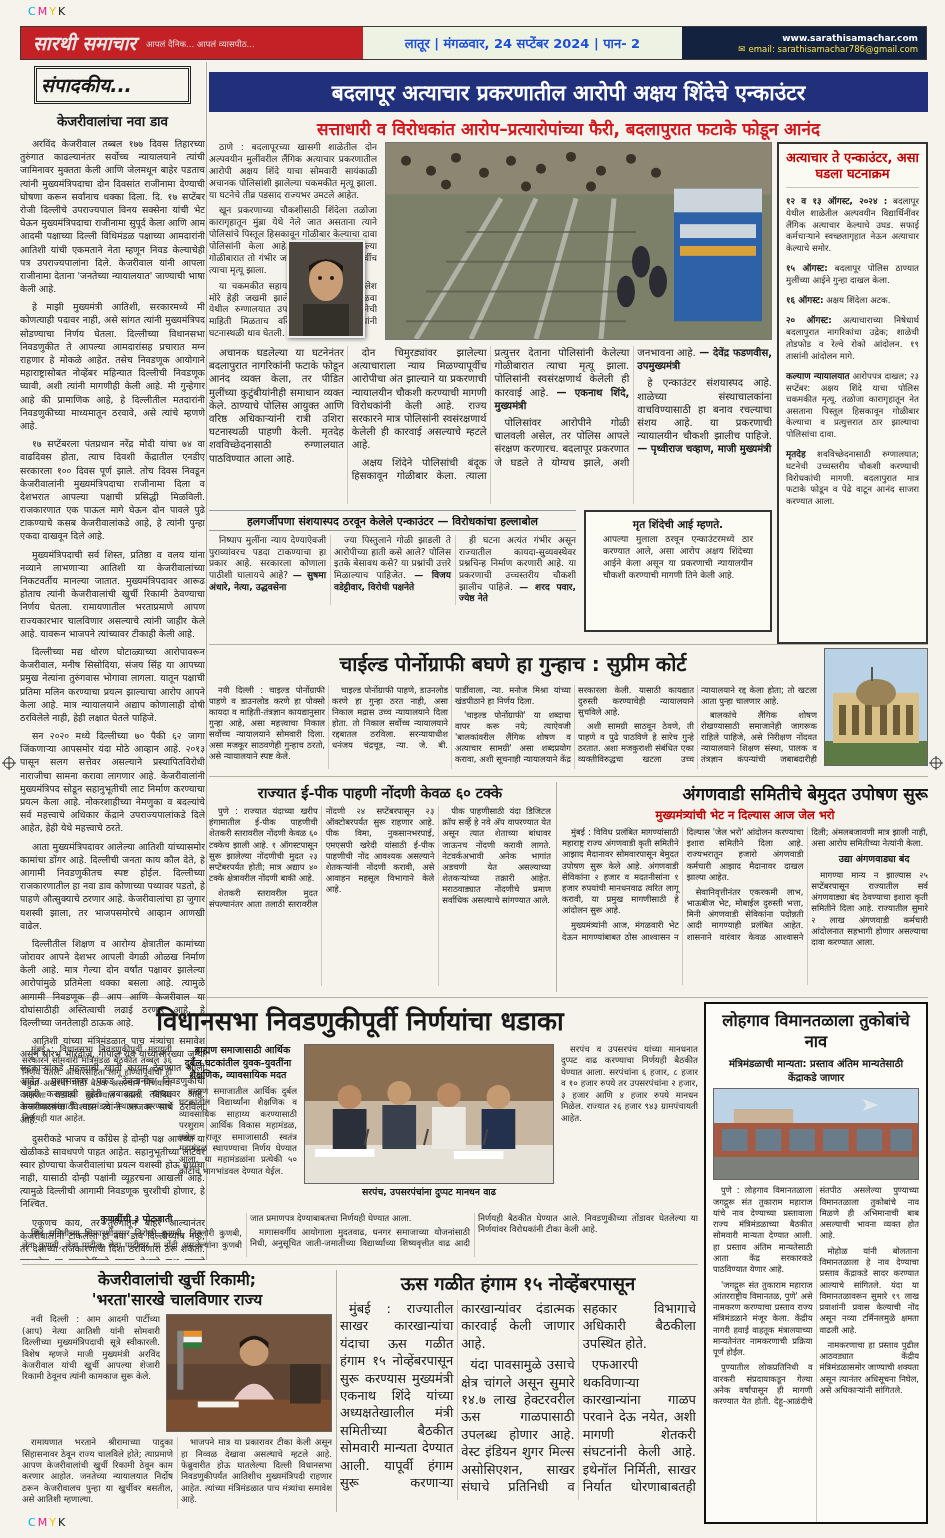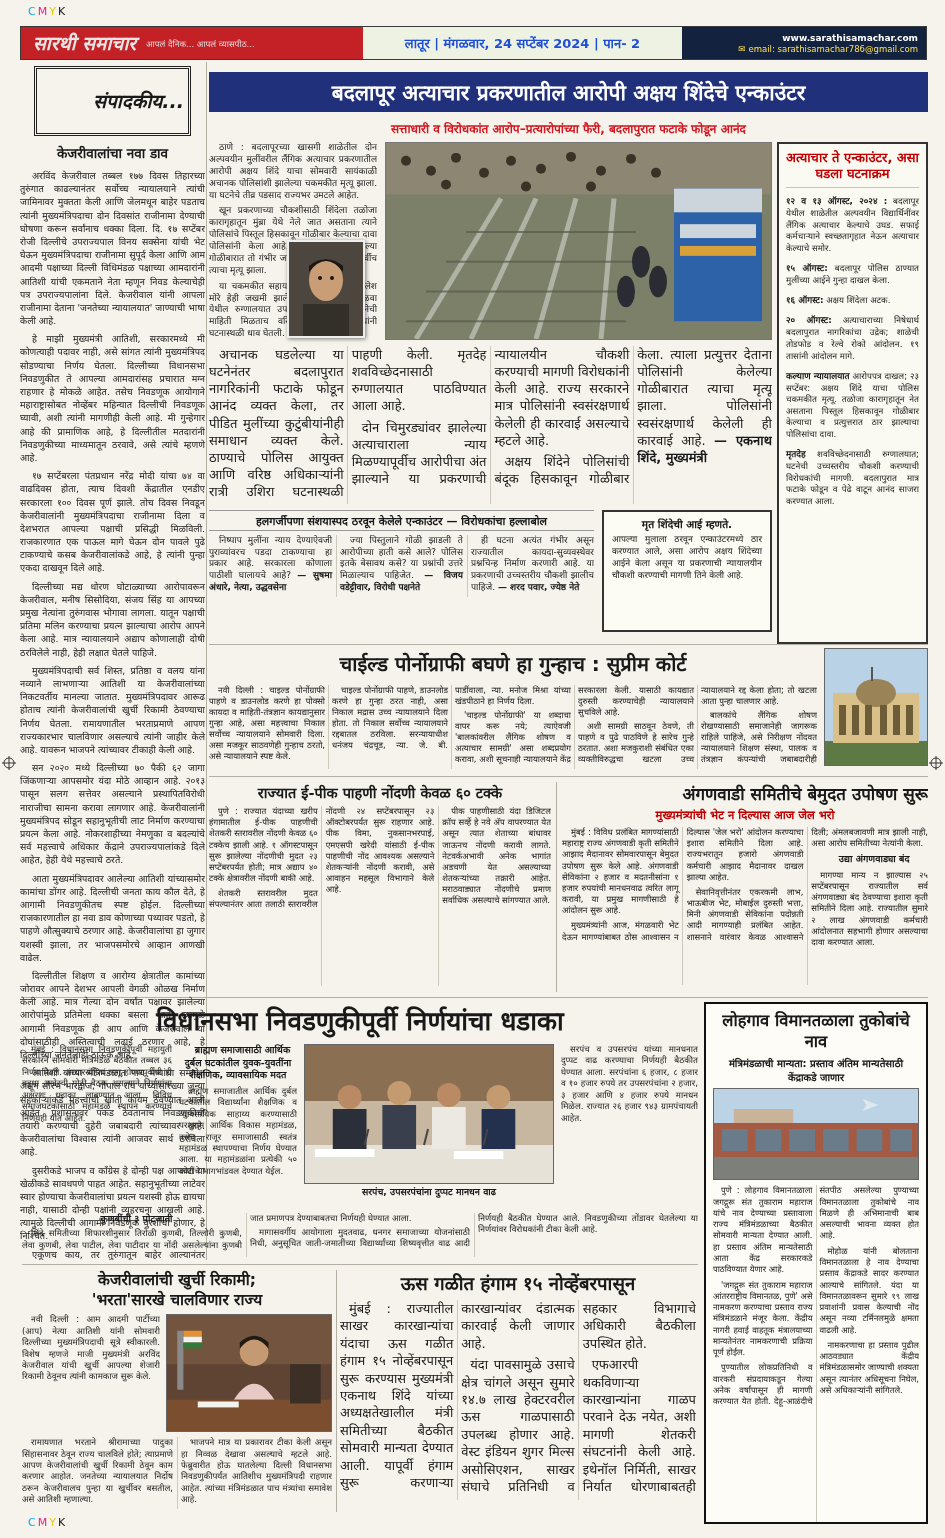--- a/index.html
+++ b/index.html
@@ -20,48 +20,48 @@
   .tagline{font-size:8.5px;white-space:nowrap;opacity:.95;}
   .dateline{flex:1;background:#eef2e2;display:flex;align-items:center;justify-content:center;
             font-weight:bold;font-size:13px;color:#1d4ed8;}
   .contact{flex:0 0 228px;background:#13233f;color:#fff;display:flex;flex-direction:column;
            align-items:flex-end;justify-content:center;padding:8px 8px;gap:1px;}
   .contact .site{font-size:9px;font-weight:bold;}
   .contact .mail{font-size:8.5px;color:#ffe14d;display:flex;align-items:center;gap:3px;}
 
   
   .editorial{position:absolute;left:20px;top:64px;width:185px;height:1196px;overflow:hidden;}
-  .ed-title-box{border:3px double #222;margin:2px 14px 8px;padding:19px 4px;text-align:right;
+  .ed-title-box{border:3px double #222;margin:2px 14px 8px;padding:3px 4px;text-align:left;
                 font-style:italic;font-weight:bold;font-size:19px;}
   .ed-headline{text-align:center;font-weight:bold;font-size:13.5px;margin:4px 0 7px;}
   .ed-body{font-size:9.3px;line-height:1.42;text-align:justify;}
   .ed-body p{margin:0 0 5px;text-indent:12px;}
 
   
   .lead-band{position:absolute;left:209px;top:72px;width:719px;height:40px;background:#20307b;
              color:#fff;font-weight:bold;font-size:21px;display:flex;align-items:center;justify-content:center;}
   .lead-sub{position:absolute;left:209px;top:116px;width:719px;height:24px;color:#d31920;
-            font-weight:bold;font-size:12px;display:flex;align-items:center;justify-content:center;}
+            font-weight:bold;font-size:17px;display:flex;align-items:center;justify-content:center;}
   .lead-area{position:absolute;left:209px;top:142px;width:563px;height:502px;overflow:hidden;}
   .lead-row1{display:flex;gap:8px;height:198px;position:relative;}
   .lead-intro{flex:0 0 168px;font-size:9px;line-height:1.32;text-align:justify;overflow:hidden;}
   .lead-intro p{margin:0 0 4px;text-indent:10px;}
   .lead-photo{flex:1;border:1px solid #777;overflow:hidden;background:#7c8068;}
   .portrait{position:absolute;left:78px;top:98px;width:74px;height:94px;border:2px solid #eee;
             box-shadow:1px 1px 4px rgba(0,0,0,.5);}
   .lead-row2{margin-top:6px;height:158px;column-count:4;column-gap:8px;column-rule:1px solid #ccc8bb;
-             font-size:13px;line-height:1.32;text-align:justify;overflow:hidden;}
+             font-size:10px;line-height:1.32;text-align:justify;overflow:hidden;}
   .lead-row2 p,.lead-row3 p{margin:0 0 4px;text-indent:10px;}
   .lead-row3{margin-top:6px;display:flex;gap:8px;height:122px;overflow:hidden;}
   .lead-row3-left{flex:1;overflow:hidden;}
   .crosshead{font-weight:bold;font-size:11px;text-align:center;border-top:1px solid #999;
              border-bottom:1px solid #999;padding:2px 0;margin-bottom:4px;}
   .q-cols{column-count:3;column-gap:8px;column-rule:1px solid #ccc8bb;font-size:9px;line-height:1.3;text-align:justify;}
   .by{font-weight:bold;}
-  .mother-box{flex:0 0 150px;border:2px solid #333;background:#fdfcf4;padding:5px 8px;overflow:hidden;}
+  .mother-box{flex:0 0 150px;border:2px solid #333;background:#fdfcf4;padding:5px 17px;overflow:hidden;}
   .mother-box .mb-title{font-weight:bold;font-size:10.5px;text-align:center;margin-bottom:3px;}
   .mother-box .mb-text{font-size:8.8px;line-height:1.35;text-align:justify;}
 
   
   .timeline{position:absolute;left:777px;top:142px;width:151px;height:502px;border:2px solid #333;
             background:#fbfaf2;padding:6px 7px;box-sizing:border-box;overflow:hidden;}
   .tl-title{color:#c00000;font-weight:bold;font-size:13px;text-align:center;line-height:1.25;
             margin-bottom:6px;border-bottom:1px solid #c9c4b4;padding-bottom:4px;}
   .tl-item{font-size:8.6px;line-height:1.35;text-align:justify;margin-bottom:6px;}
   .tl-item b{font-size:8.8px;}
@@ -172,22 +172,22 @@
   <div class="hline" style="left:22px;top:1264px;width:676px;"></div>
   <div class="vline" style="left:336px;top:1270px;height:242px;"></div>
 
   <aside class="editorial">
     <div class="ed-title-box">संपादकीय...</div>
     <div class="ed-headline">केजरीवालांचा नवा डाव</div>
     <div class="ed-body">
       <p>अरविंद केजरीवाल तब्बल १७७ दिवस तिहारच्या तुरुंगात काढल्यानंतर सर्वोच्च न्यायालयाने त्यांची जामिनावर मुक्तता केली आणि जेलमधून बाहेर पडताच त्यांनी मुख्यमंत्रिपदाचा दोन दिवसांत राजीनामा देण्याची घोषणा करून सर्वांनाच धक्का दिला. दि. १७ सप्टेंबर रोजी दिल्लीचे उपराज्यपाल विनय सक्सेना यांची भेट घेऊन मुख्यमंत्रिपदाचा राजीनामा सुपूर्द केला आणि आम आदमी पक्षाच्या दिल्ली विधिमंडळ पक्षाच्या आमदारांनी आतिशी यांची एकमताने नेता म्हणून निवड केल्याचेही पत्र उपराज्यपालांना दिले. केजरीवाल यांनी आपला राजीनामा देताना 'जनतेच्या न्यायालयात' जाण्याची भाषा केली आहे.</p>
       <p>हे माझी मुख्यमंत्री आतिशी, सरकारमध्ये मी कोणत्याही पदावर नाही, असे सांगत त्यांनी मुख्यमंत्रिपद सोडण्याचा निर्णय घेतला. दिल्लीच्या विधानसभा निवडणुकीत ते आपल्या आमदारांसह प्रचारात मग्न राहणार हे मोकळे आहेत. तसेच निवडणूक आयोगाने महाराष्ट्रासोबत नोव्हेंबर महिन्यात दिल्लीची निवडणूक घ्यावी, अशी त्यांनी मागणीही केली आहे. मी गुन्हेगार आहे की प्रामाणिक आहे, हे दिल्लीतील मतदारांनी निवडणुकीच्या माध्यमातून ठरवावे, असे त्यांचे म्हणणे आहे.</p>
       <p>१७ सप्टेंबरला पंतप्रधान नरेंद्र मोदी यांचा ७४ वा वाढदिवस होता, त्याच दिवशी केंद्रातील एनडीए सरकारला १०० दिवस पूर्ण झाले. तोच दिवस निवडून केजरीवालांनी मुख्यमंत्रिपदाचा राजीनामा दिला व देशभरात आपल्या पक्षाची प्रसिद्धी मिळविली. राजकारणात एक पाऊल मागे घेऊन दोन पावले पुढे टाकण्याचे कसब केजरीवालांकडे आहे, हे त्यांनी पुन्हा एकदा दाखवून दिले आहे.</p>
+      <p>मुख्यमंत्रिपदाची सर्व शिस्त, प्रतिष्ठा व वलय यांना नव्याने लाभणाऱ्या आतिशी या केजरीवालांच्या निकटवर्तीय मानल्या जातात. मुख्यमंत्रिपदावर आरूढ होताच त्यांनी केजरीवालांची खुर्ची रिकामी ठेवण्याचा निर्णय घेतला. रामायणातील भरताप्रमाणे आपण राज्यकारभार चालविणार असल्याचे त्यांनी जाहीर केले आहे. यावरून भाजपने त्यांच्यावर टीकाही केली आहे.</p>
       <p>दिल्लीच्या मद्य धोरण घोटाळ्याच्या आरोपावरून केजरीवाल, मनीष सिसोदिया, संजय सिंह या आपच्या प्रमुख नेत्यांना तुरुंगवास भोगावा लागला. यातून पक्षाची प्रतिमा मलिन करण्याचा प्रयत्न झाल्याचा आरोप आपने केला आहे. मात्र न्यायालयाने अद्याप कोणालाही दोषी ठरविलेले नाही, हेही लक्षात घेतले पाहिजे.</p>
-      <p>मुख्यमंत्रिपदाची सर्व शिस्त, प्रतिष्ठा व वलय यांना नव्याने लाभणाऱ्या आतिशी या केजरीवालांच्या निकटवर्तीय मानल्या जातात. मुख्यमंत्रिपदावर आरूढ होताच त्यांनी केजरीवालांची खुर्ची रिकामी ठेवण्याचा निर्णय घेतला. रामायणातील भरताप्रमाणे आपण राज्यकारभार चालविणार असल्याचे त्यांनी जाहीर केले आहे. यावरून भाजपने त्यांच्यावर टीकाही केली आहे.</p>
       <p>सन २०२० मध्ये दिल्लीच्या ७० पैकी ६२ जागा जिंकणाऱ्या आपसमोर यंदा मोठे आव्हान आहे. २०१३ पासून सलग सत्तेवर असल्याने प्रस्थापितविरोधी नाराजीचा सामना करावा लागणार आहे. केजरीवालांनी मुख्यमंत्रिपद सोडून सहानुभूतीची लाट निर्माण करण्याचा प्रयत्न केला आहे. नोकरशाहीच्या नेमणुका व बदल्यांचे सर्व महत्त्वाचे अधिकार केंद्राने उपराज्यपालांकडे दिले आहेत, हेही येथे महत्त्वाचे ठरते.</p>
       <p>आता मुख्यमंत्रिपदावर आलेल्या आतिशी यांच्यासमोर कामांचा डोंगर आहे. दिल्लीची जनता काय कौल देते, हे आगामी निवडणुकीतच स्पष्ट होईल. दिल्लीच्या राजकारणातील हा नवा डाव कोणाच्या पथ्यावर पडतो, हे पाहणे औत्सुक्याचे ठरणार आहे. केजरीवालांचा हा जुगार यशस्वी झाला, तर भाजपसमोरचे आव्हान आणखी वाढेल.</p>
       <p>दिल्लीतील शिक्षण व आरोग्य क्षेत्रातील कामांच्या जोरावर आपने देशभर आपली वेगळी ओळख निर्माण केली आहे. मात्र गेल्या दोन वर्षांत पक्षावर झालेल्या आरोपांमुळे प्रतिमेला धक्का बसला आहे. त्यामुळे आगामी निवडणूक ही आप आणि केजरीवाल या दोघांसाठीही अस्तित्वाची लढाई ठरणार आहे, हे दिल्लीच्या जनतेलाही ठाऊक आहे.</p>
       <p>आतिशी यांच्या मंत्रिमंडळात पाच मंत्र्यांचा समावेश असून सौरभ भारद्वाज, गोपाल राय यांच्यासारख्या जुन्या सहकाऱ्यांकडे महत्त्वाची खाती कायम ठेवण्यात आली आहेत. प्रशासनावर पकड ठेवतानाच निवडणुकीची तयारी करण्याची दुहेरी जबाबदारी त्यांच्यावर आहे. केजरीवालांचा विश्वास त्यांनी आजवर सार्थ ठरविला आहे.</p>
       <p>दुसरीकडे भाजप व काँग्रेस हे दोन्ही पक्ष आपच्या या खेळीकडे सावधपणे पाहत आहेत. सहानुभूतीच्या लाटेवर स्वार होण्याचा केजरीवालांचा प्रयत्न यशस्वी होऊ द्यायचा नाही, यासाठी दोन्ही पक्षांनी व्यूहरचना आखली आहे. त्यामुळे दिल्लीची आगामी निवडणूक चुरशीची होणार, हे निश्चित.</p>
       <p>एकूणच काय, तर तुरुंगातून बाहेर आल्यानंतर केजरीवालांनी टाकलेला हा नवा डाव दिल्लीच्याच नव्हे, तर देशाच्या राजकारणाची दिशा ठरविणारा ठरू शकतो. त्यामुळेच या घडामोडींकडे साऱ्या देशाचे लक्ष लागले आहे.</p>
     </div>
   </aside>
 
   <div class="lead-band">बदलापूर अत्याचार प्रकरणातील आरोपी अक्षय शिंदेचे एन्काउंटर</div>

